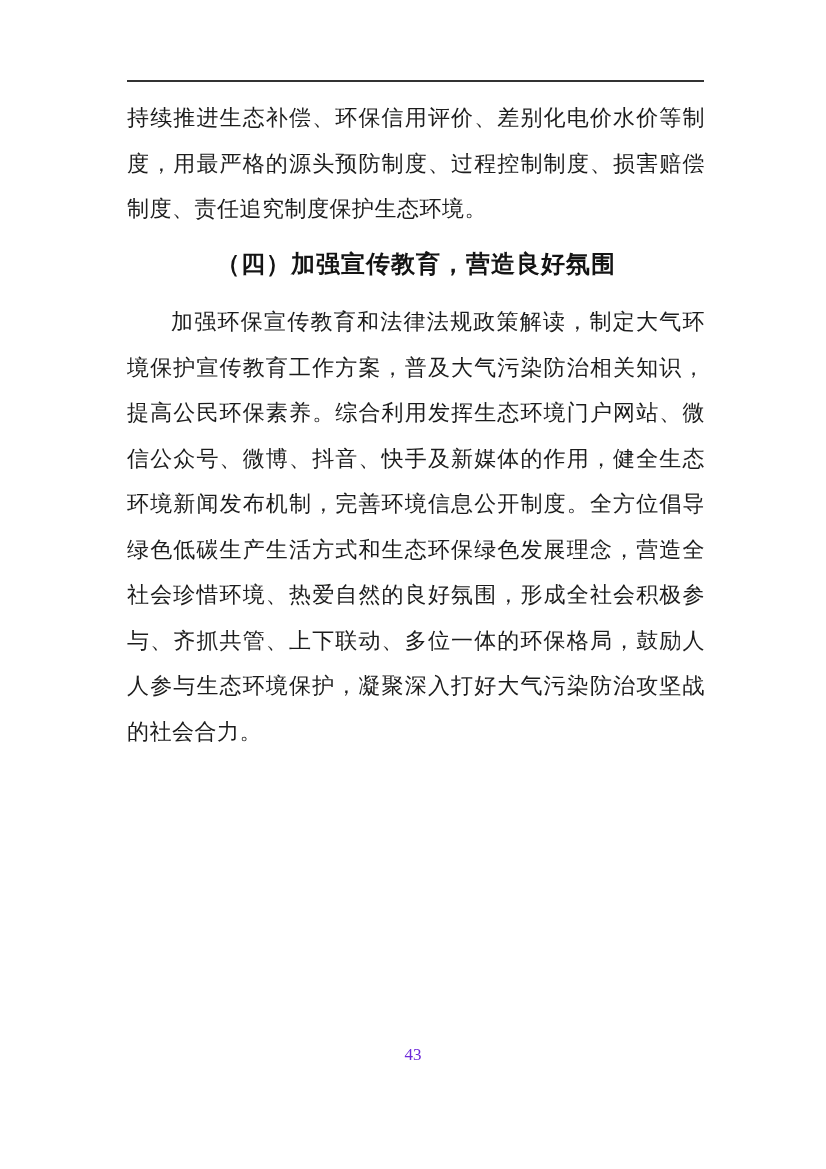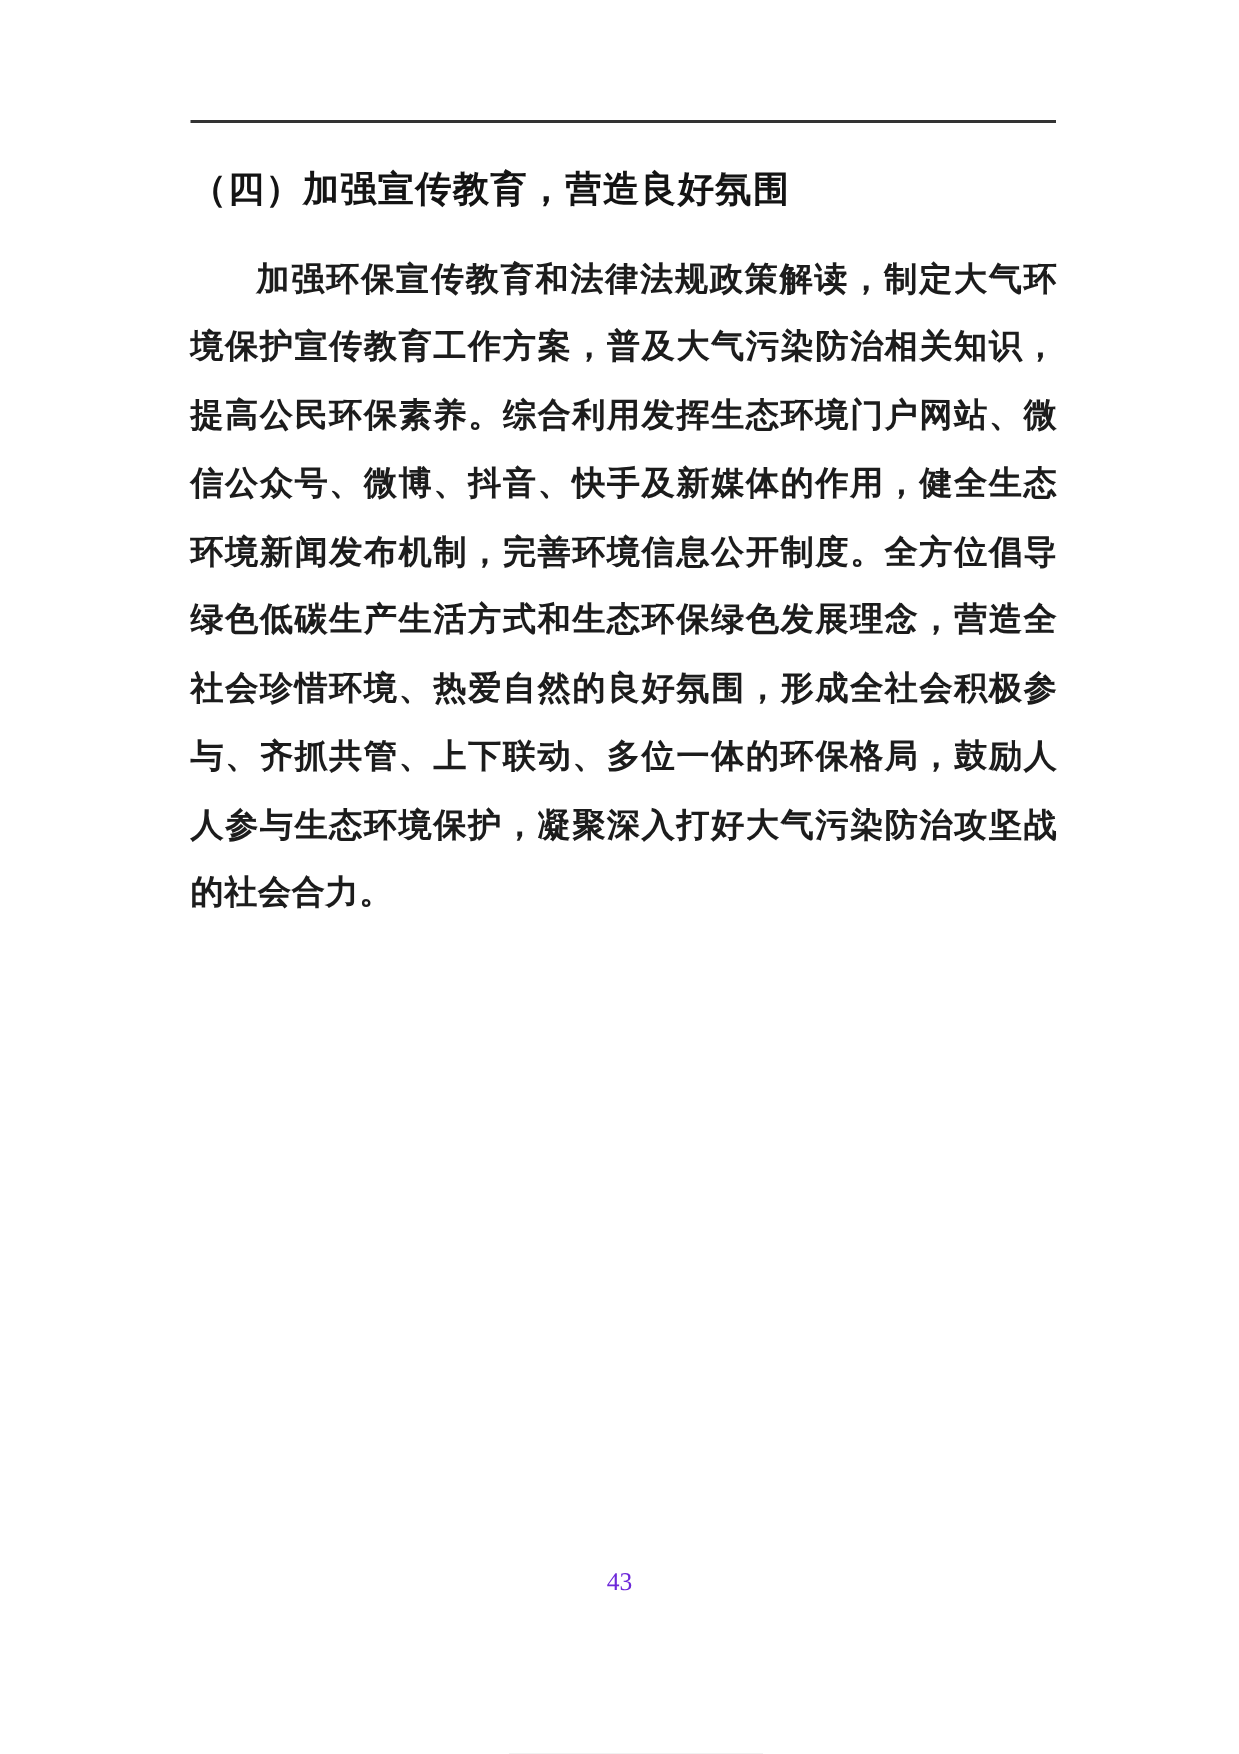--- a/index.html
+++ b/index.html
@@ -33,28 +33,27 @@
     font-size: 22px;
     line-height: 45.5px;
     text-align: justify;
     letter-spacing: 0.5px;
   }
   .content p {
     margin: 0;
   }
   .body-para.indent {
     text-indent: 2em;
-    font-weight: bold;
   }
   .section-heading {
     margin: 10px 0 12px 0;
     font-size: 24px;
     font-weight: bold;
     line-height: 45.5px;
-    text-align: left;
+    text-align: center;
     letter-spacing: 1px;
     color: #141414;
   }
   .page-number {
     position: absolute;
     left: 0;
     top: 1044px;
     width: 100%;
     text-align: center;
     font-size: 17px;
@@ -64,20 +63,21 @@
 </style>
 </head>
 <body>
 
 <div class="page">
 
   <div class="header-rule"></div>
 
   <div class="content">
 
+    <p class="body-para">持续推进生态补偿、环保信用评价、差别化电价水价等制度，用最严格的源头预防制度、过程控制制度、损害赔偿制度、责任追究制度保护生态环境。</p>
 
     <h2 class="section-heading">（四）加强宣传教育，营造良好氛围</h2>
 
     <p class="body-para indent">加强环保宣传教育和法律法规政策解读，制定大气环境保护宣传教育工作方案，普及大气污染防治相关知识，提高公民环保素养。综合利用发挥生态环境门户网站、微信公众号、微博、抖音、快手及新媒体的作用，健全生态环境新闻发布机制，完善环境信息公开制度。全方位倡导绿色低碳生产生活方式和生态环保绿色发展理念，营造全社会珍惜环境、热爱自然的良好氛围，形成全社会积极参与、齐抓共管、上下联动、多位一体的环保格局，鼓励人人参与生态环境保护，凝聚深入打好大气污染防治攻坚战的社会合力。</p>
 
   </div>
 
   <div class="page-number">43</div>
 
 </div>

